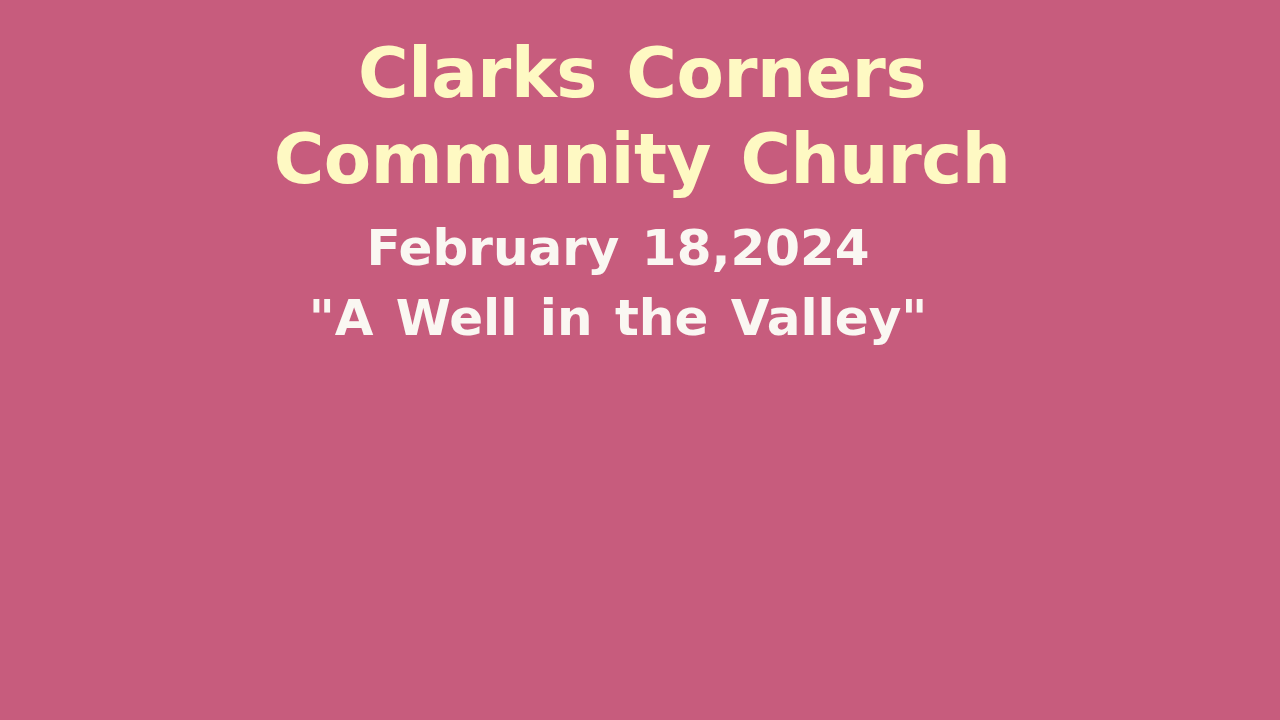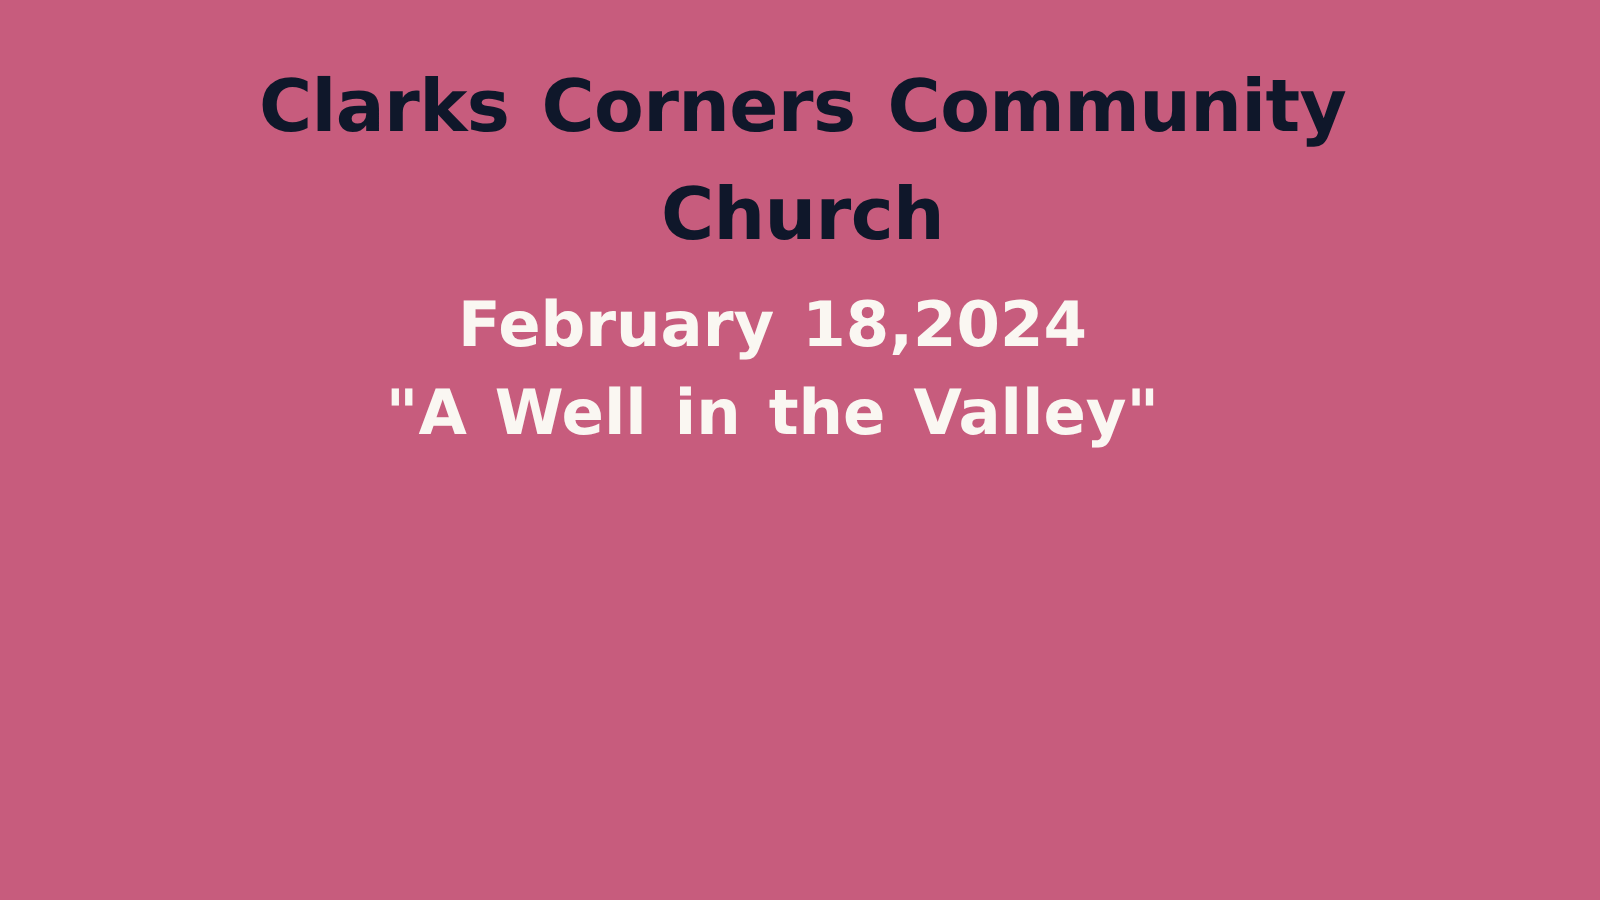--- a/index.html
+++ b/index.html
@@ -31,33 +31,33 @@
     left: 0;
     width: 1280px;
     text-align: center;
     color: #faf7f2;
     -webkit-font-smoothing: antialiased;
   }
 
   
   .church-name {
     display: block;
-    margin: 16px;
+    margin: 4px;
     padding: 0;
     width: 1010px;
     margin-left: 137px;
     margin-right: auto;
     font-family: "DejaVu Sans", sans-serif;
     font-weight: 700;
-    font-size: 58px;
+    font-size: 69px;
     line-height: 86px;
     letter-spacing: -0.5px;
     word-spacing: 6px;
     padding-top: 26px;
-    color: #0f172a;
+    color: #fef9c3;
     text-align: center;
   }
 
   
   .sub-line {
     display: block;
     margin: 0 auto;
     padding: 0;
     width: 1240px;
     font-family: "DejaVu Sans", sans-serif;

